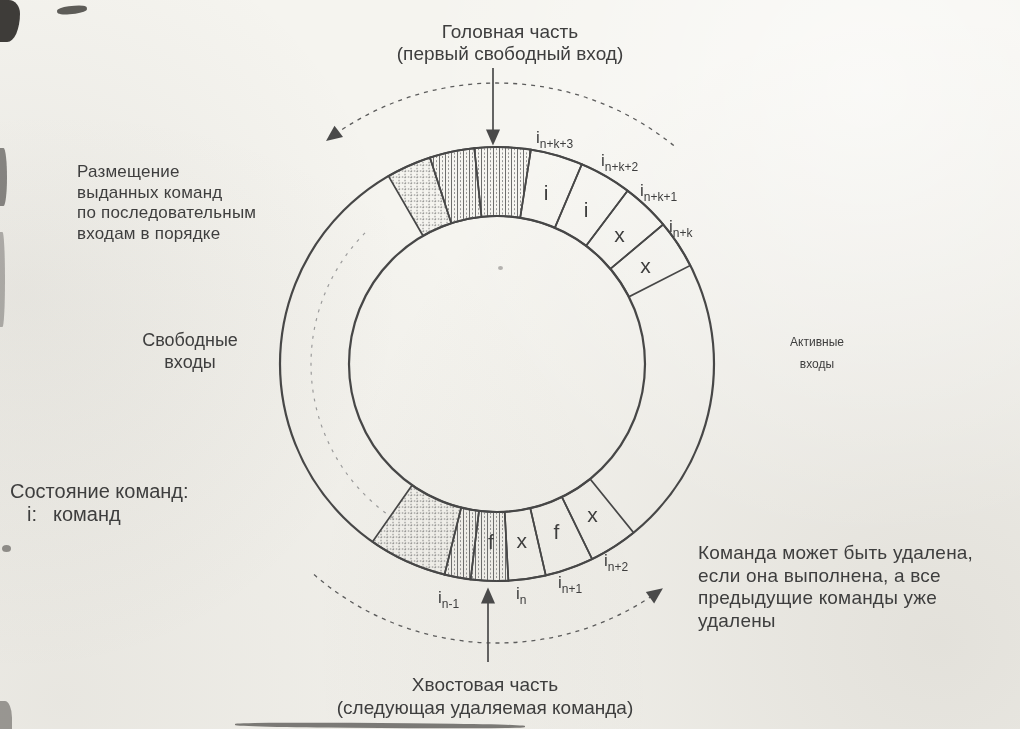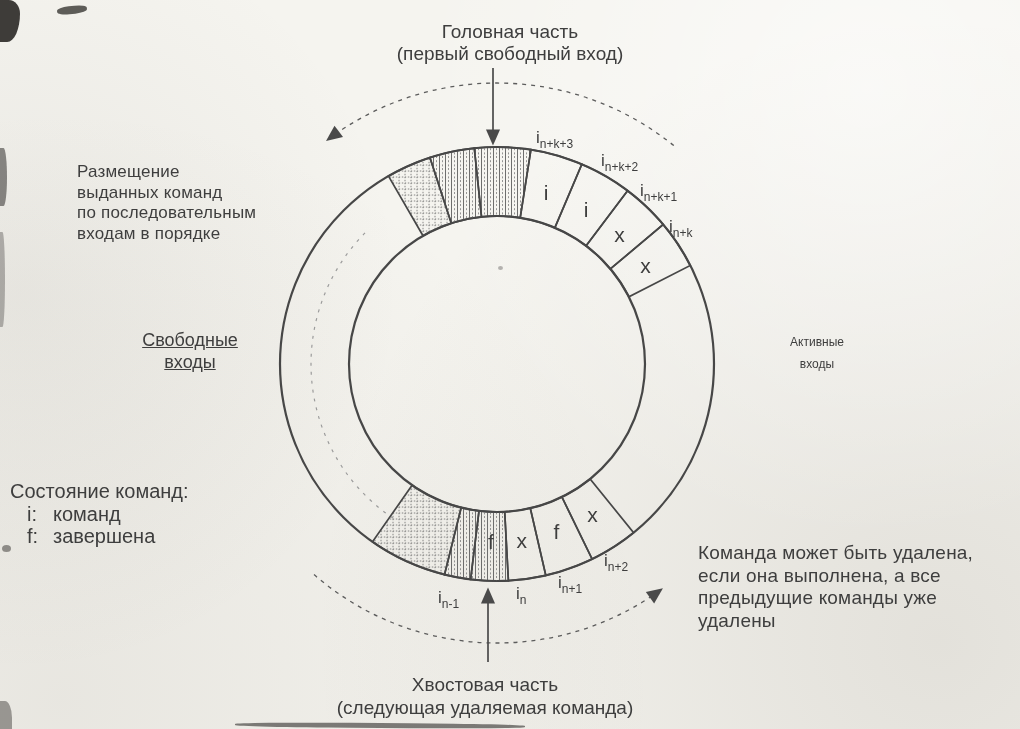--- a/index.html
+++ b/index.html
@@ -14,21 +14,21 @@
       radial-gradient(circle at 2% 40%, rgba(100,94,84,.08), rgba(100,94,84,0) 35%);
     font-family:"Liberation Sans", sans-serif;
     color:#3e3e3e;
   }
   svg.diagram{position:absolute;left:0;top:0;width:1020px;height:729px;}
 
   .note{position:absolute;}
   .head-title{left:330px;top:21px;width:360px;text-align:center;font-size:19px;line-height:22px;}
   .tail-title{left:270px;top:673px;width:430px;text-align:center;font-size:19px;line-height:23px;}
   .placement{left:77px;top:162px;width:256px;font-size:17px;line-height:20.5px;letter-spacing:.2px;}
-  .free-lab{left:116px;top:329px;width:148px;text-align:center;font-size:18px;line-height:22px;text-decoration:underline;}
+  .free-lab{left:116px;top:329px;width:148px;text-align:center;font-size:18px;line-height:22px;}
   .active-lab{left:750px;top:331px;width:134px;text-align:center;font-size:12px;line-height:22px;}
   .legend{left:10px;top:480px;font-size:20px;line-height:22.5px;}
   .legend .lkey{display:inline-block;width:26px;margin-left:17px;}
   .removal{left:698px;top:542px;width:324px;font-size:19px;line-height:22.5px;letter-spacing:.2px;}
 
   
   .ring-circle{fill:none;stroke:#474747;stroke-width:2.2;}
   .seg{stroke:#474747;stroke-width:1.7;}
   .seg-letter{font-family:"Liberation Sans",sans-serif;font-size:21px;fill:#3e3e3e;}
   .entry-label{font-family:"Liberation Sans",sans-serif;font-size:17px;fill:#3e3e3e;}
@@ -124,23 +124,20 @@
   <div class="note active-lab">
     <div>Активные</div>
     <div>входы</div>
   </div>
 
   <div class="note legend">
     <div>Состояние команд:</div>
     <div>
       <span class="lkey">i:</span><span>команд</span>
     </div>
-    <div>
-      <span class="lkey">f:</span><span>завершена</span>
-    </div>
   </div>
 
   <div class="note removal">
     <div>Команда может быть удалена,</div>
     <div>если она выполнена, а все</div>
     <div>предыдущие команды уже</div>
     <div>удалены</div>
   </div>
 
   <div class="note tail-title">

